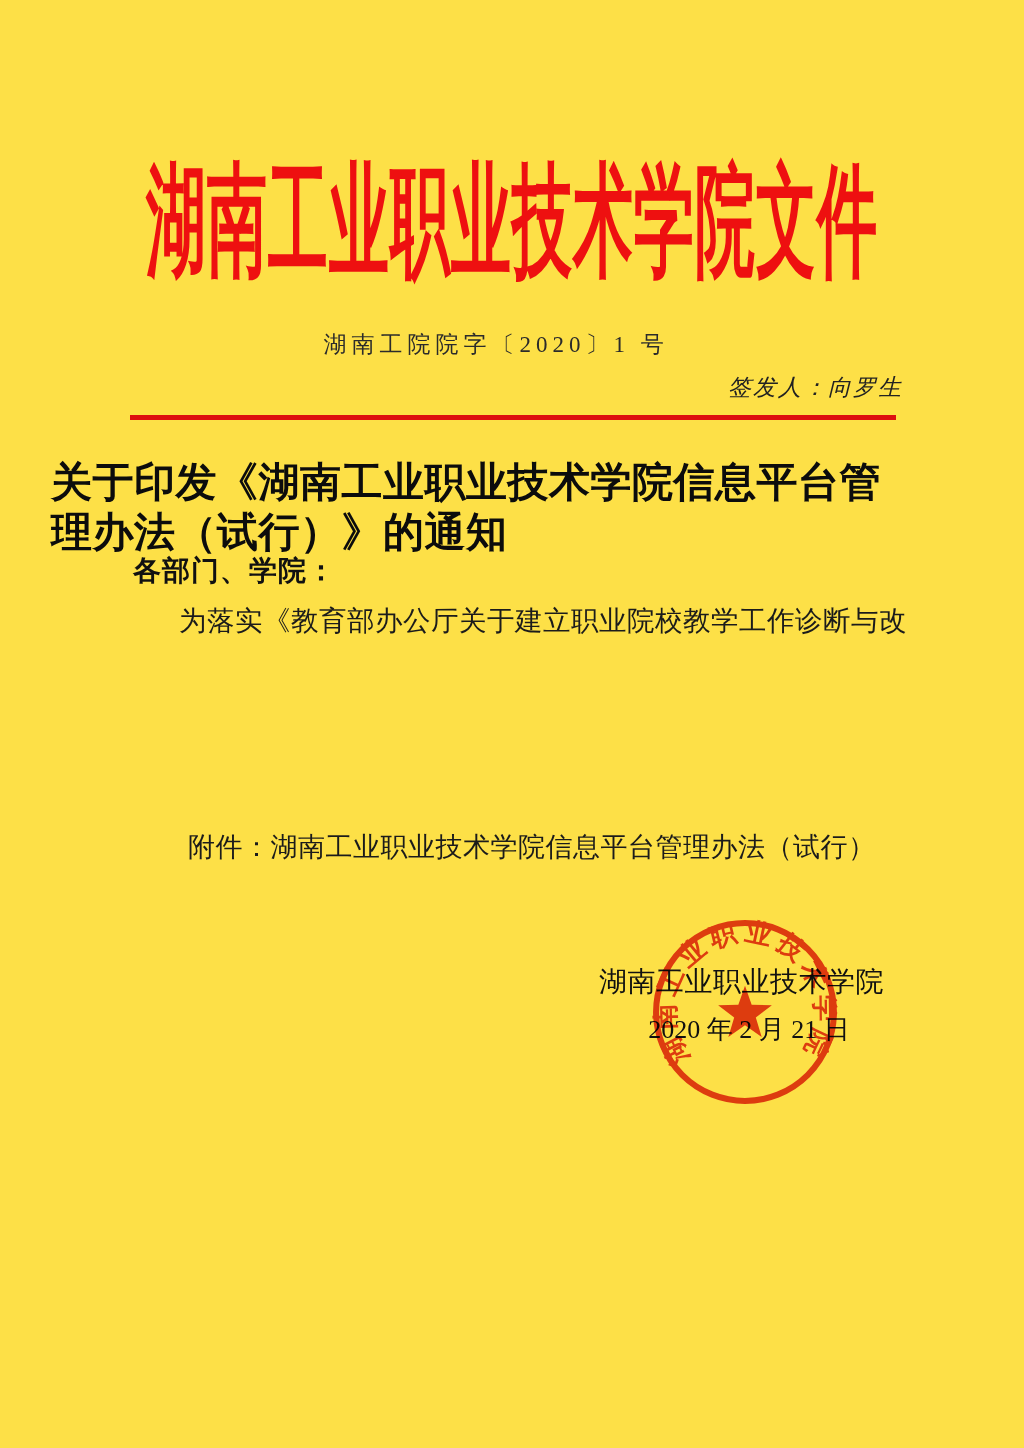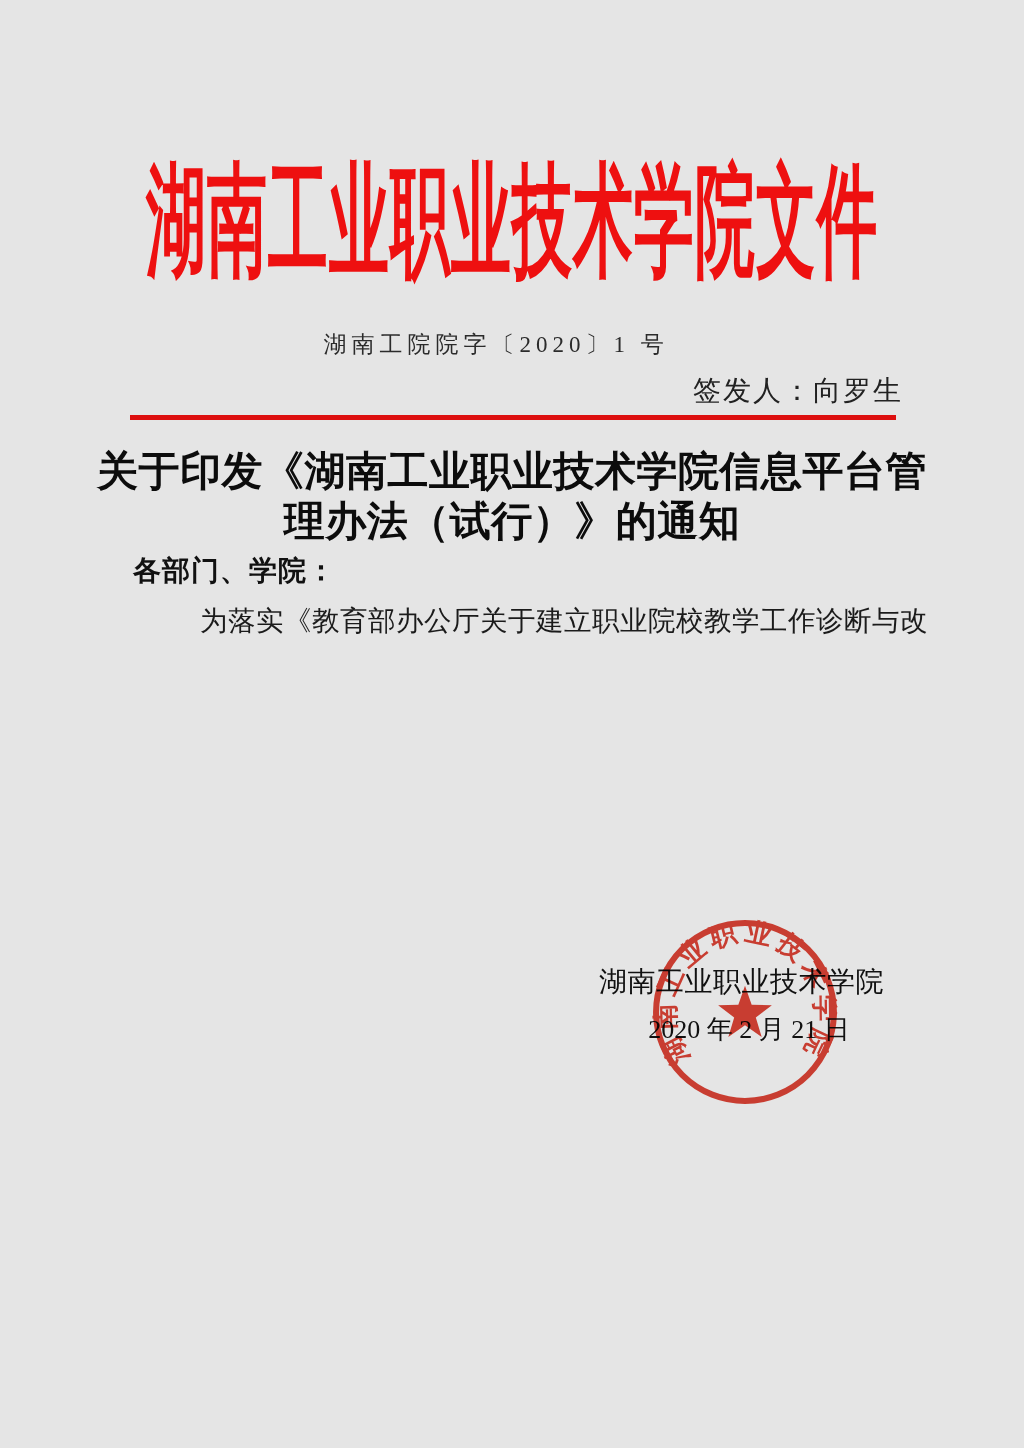--- a/index.html
+++ b/index.html
@@ -1,20 +1,20 @@
 <!DOCTYPE html>
 <html><head>
 <meta charset="utf-8">
 <style>
   html,body { margin:0; padding:0; background:#ffffff; }
   .page {
     position: relative;
     width: 1024px;
     height: 1448px;
-    background: #e5e5e5;
+    background: #fde047;
     overflow: hidden;
     font-family: "Liberation Serif", "DejaVu Serif", serif;
     color: #1b1b1b;
   }
   .org-header {
     position: absolute;
     top: 158px; left: 0; width: 100%;
     text-align: center;
     font-weight: 900;
     font-size: 60px;
@@ -30,57 +30,57 @@
     top: 329px; left: 0; right: 32px;
     text-align: center;
     font-size: 23px;
     letter-spacing: 5px;
     color: #2b2b2b;
     white-space: nowrap;
   }
   .signer {
     position: absolute;
     top: 372px; right: 121px;
-    font-size: 28px;
+    font-size: 23px;
     letter-spacing: 2px;
     color: #222222;
     white-space: nowrap;
+    font-style: italic;
   }
   .red-rule {
     position: absolute;
     top: 415px; left: 130px;
     width: 766px; height: 5px;
     background: #dd0f0f;
   }
   .doc-title {
     position: absolute;
     top: 446px; left: 40px; right: 40px;
-    margin: 0;
-    text-align: center;
+    margin: 11px;
     font-size: 41px;
     font-weight: 700;
     line-height: 50px;
     letter-spacing: 0.5px;
     color: #0c0c0c;
   }
   .doc-title .t-line { display: block; white-space: nowrap; }
   .salutation {
     position: absolute;
     top: 552px; left: 133px;
     font-family: "Liberation Sans", "DejaVu Sans", sans-serif;
     font-size: 28px;
     font-weight: 700;
     letter-spacing: 1px;
     color: #111111;
     white-space: nowrap;
     text-align: center;
   }
   .body-para {
     position: absolute;
-    top: 598px; left: 145px; width: 778px;
+    top: 598px; left: 124px; width: 778px;
     font-size: 27.5px;
     color: #1b1b1b;
   }
   .b-line {
     height: 46px;
     line-height: 46px;
     white-space: nowrap;
     letter-spacing: 0.5px;
   }
   .indent { padding-left: 55px; }
@@ -144,20 +144,21 @@
     <span class="t-line">关于印发《湖南工业职业技术学院信息平台管</span>
     <span class="t-line">理办法（试行）》的通知</span>
   </h1>
 
   <div class="salutation">各部门、学院：</div>
 
   <div class="body-para">
     <div class="b-line indent">为落实《教育部办公厅关于建立职业院校教学工作诊断与改</div>
   </div>
 
+  <div class="attachment">附件：湖南工业职业技术学院信息平台管理办法（试行）</div>
 
   <div class="sig-org">湖南工业职业技术学院</div>
 
   <div class="sig-date">2020 年 2 月 21 日</div>
 
   <svg class="seal" viewBox="0 0 190 190" xmlns="http://www.w3.org/2000/svg" aria-hidden="true">
     <circle cx="95" cy="95" r="88" fill="none" stroke="#dd3526" stroke-width="6"></circle>
     <path id="sealArc" d="M 41.4,140 A 70,70 0 1 1 148.6,140" fill="none"></path>
     <text class="seal-ring-text">
       <textPath href="#sealArc" startOffset="0">湖南工业职业技术学院</textPath>

